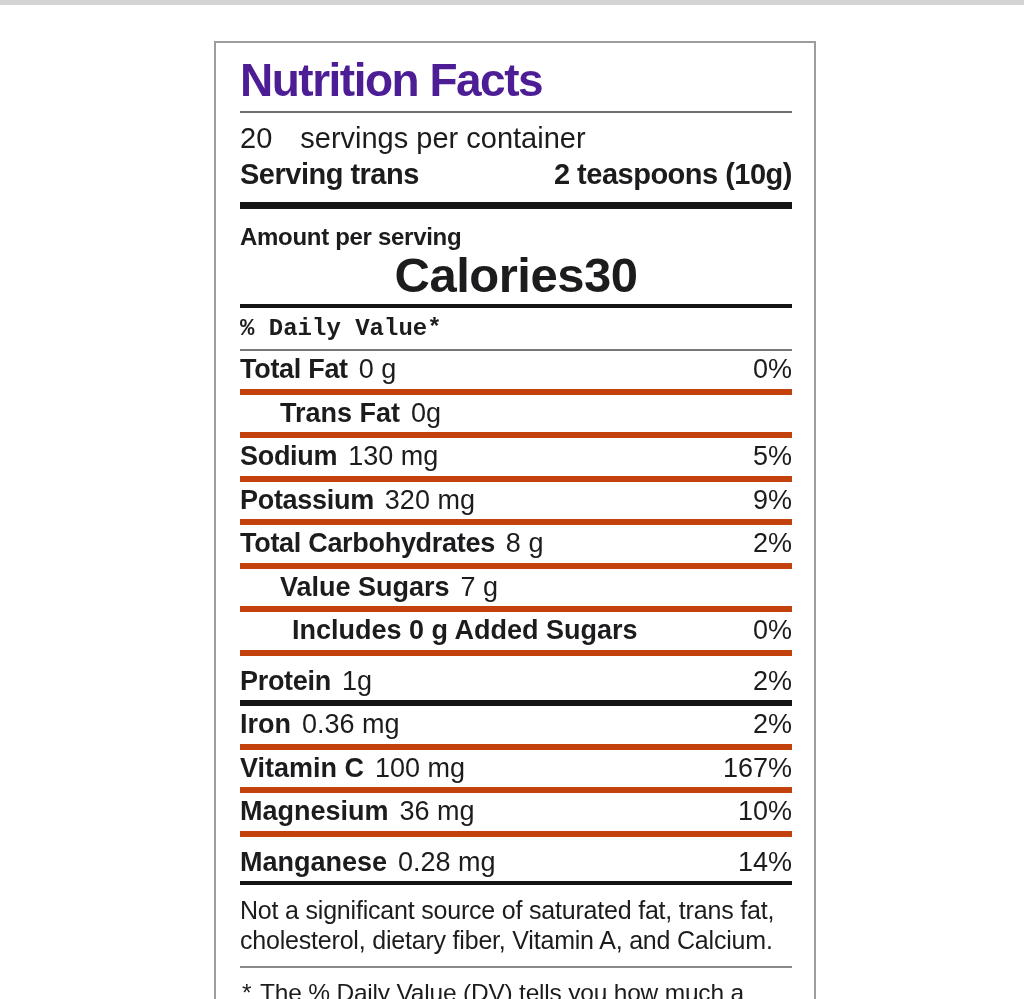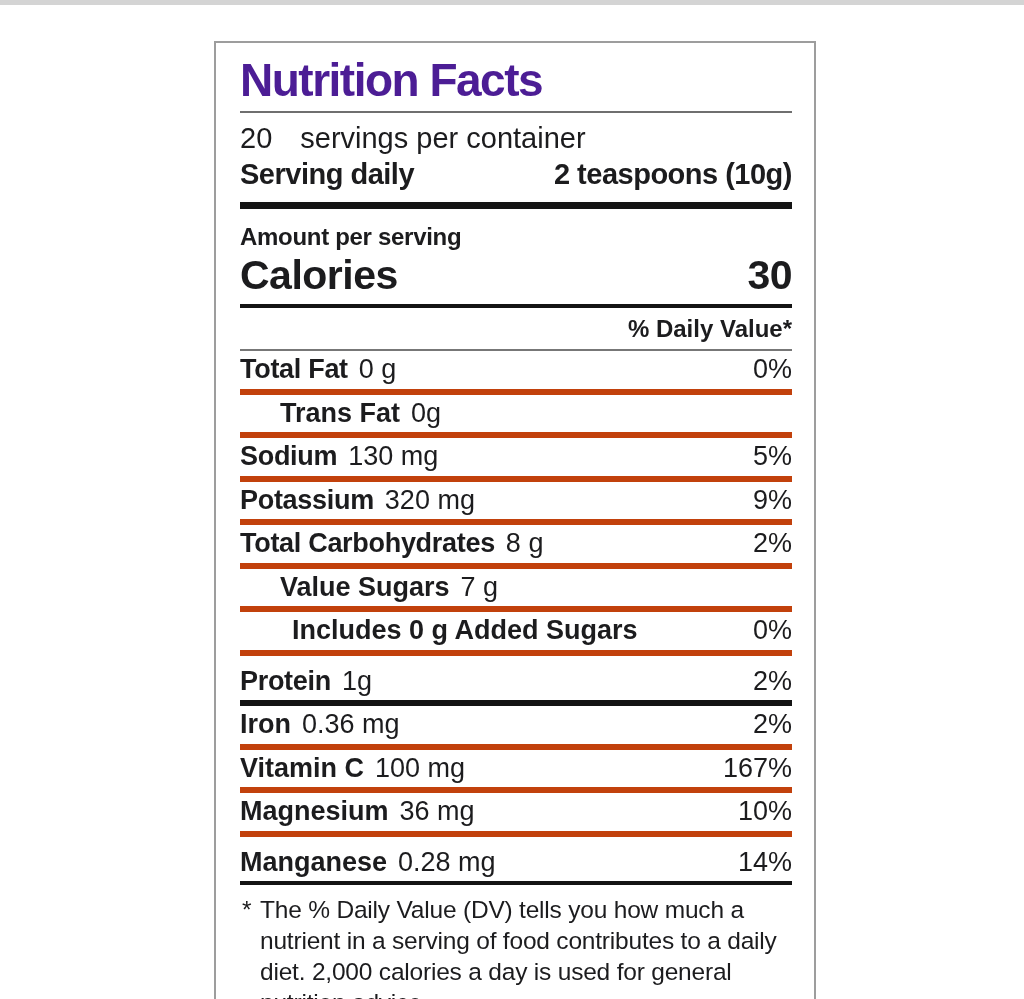--- a/index.html
+++ b/index.html
@@ -43,30 +43,31 @@
     letter-spacing: -0.5px;
     display: flex; justify-content: space-between; align-items: baseline;
   }
   .bar-thick { height: 7px; background: #141414; margin-top: 9px; }
   .amount-per-serving {
     margin-top: 14px;
     font-size: 24px; font-weight: 700; line-height: 28px;
     letter-spacing: -0.3px;
   }
   .calories-row {
-    display: flex; justify-content: space-between; align-items: baseline;
-    font-size: 41px; font-weight: 700; line-height: 48px;
+    display: flex; justify-content: center; align-items: baseline;
+    font-size: 49px; font-weight: 700; line-height: 48px;
     letter-spacing: -0.5px;
   }
   .bar-medium { height: 4px; background: #141414; margin-top: 5px; }
   .dv-header {
-    text-align: right;
+    text-align: left;
     font-size: 24px; font-weight: 700; line-height: 28px;
     padding: 7px 0 6px 0;
     border-bottom: 2px solid #777777;
+    font-family: Liberation Mono, monospace;
   }
   
   .row {
     display: flex; align-items: baseline;
     font-size: 27px; line-height: 31px;
     padding: 3px 0 3.5px 0;
     border-bottom: 6px solid #c2410c;
   }
   .row .nm  { font-weight: 700; }
   .row.bold .nm { font-weight: 700; letter-spacing: -0.3px; }
@@ -102,21 +103,21 @@
 
   <div class="nf-title">Nutrition Facts</div>
   <div class="rule-thin"></div>
 
   <div class="servings-row">
     <span class="servings-count">20</span>
     <span>servings per container</span>
   </div>
 
   <div class="serving-size-row">
-    <span>Serving daily</span>
+    <span>Serving trans</span>
     <span>2 teaspoons (10g)</span>
   </div>
 
   <div class="bar-thick"></div>
 
   <div class="amount-per-serving">Amount per serving</div>
 
   <div class="calories-row">
     <span>Calories</span>
     <span>30</span>
@@ -184,19 +185,20 @@
     <span class="dv">10%</span>
   </div>
   <div class="row no-rule">
     <span class="nm">Manganese</span>
     <span class="amt">0.28 mg</span>
     <span class="dv">14%</span>
   </div>
 
   <div class="bar-medium2"></div>
 
+  <div class="not-significant">Not a significant source of saturated fat, trans fat, cholesterol, dietary fiber, Vitamin A, and Calcium.</div>
 
   <div class="footnote">
     <span class="marker">*</span>
     <span class="fn-text">The % Daily Value (DV) tells you how much a nutrient in a serving of food contributes to a daily diet. 2,000 calories a day is used for general nutrition advice.</span>
   </div>
 
 </div>
 
 </body></html>

